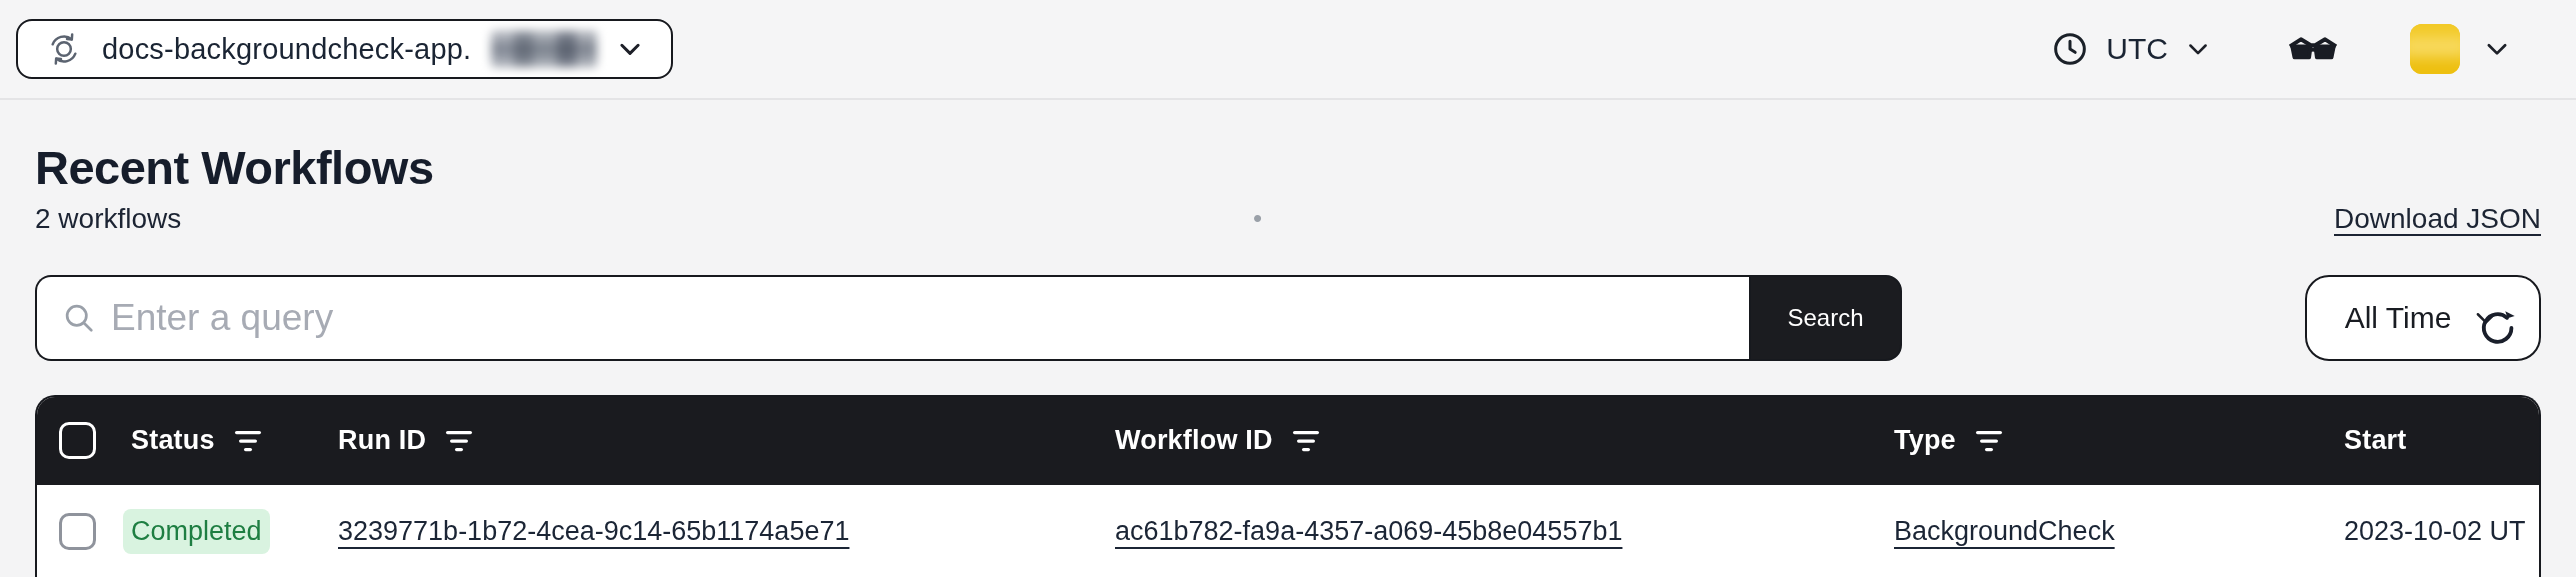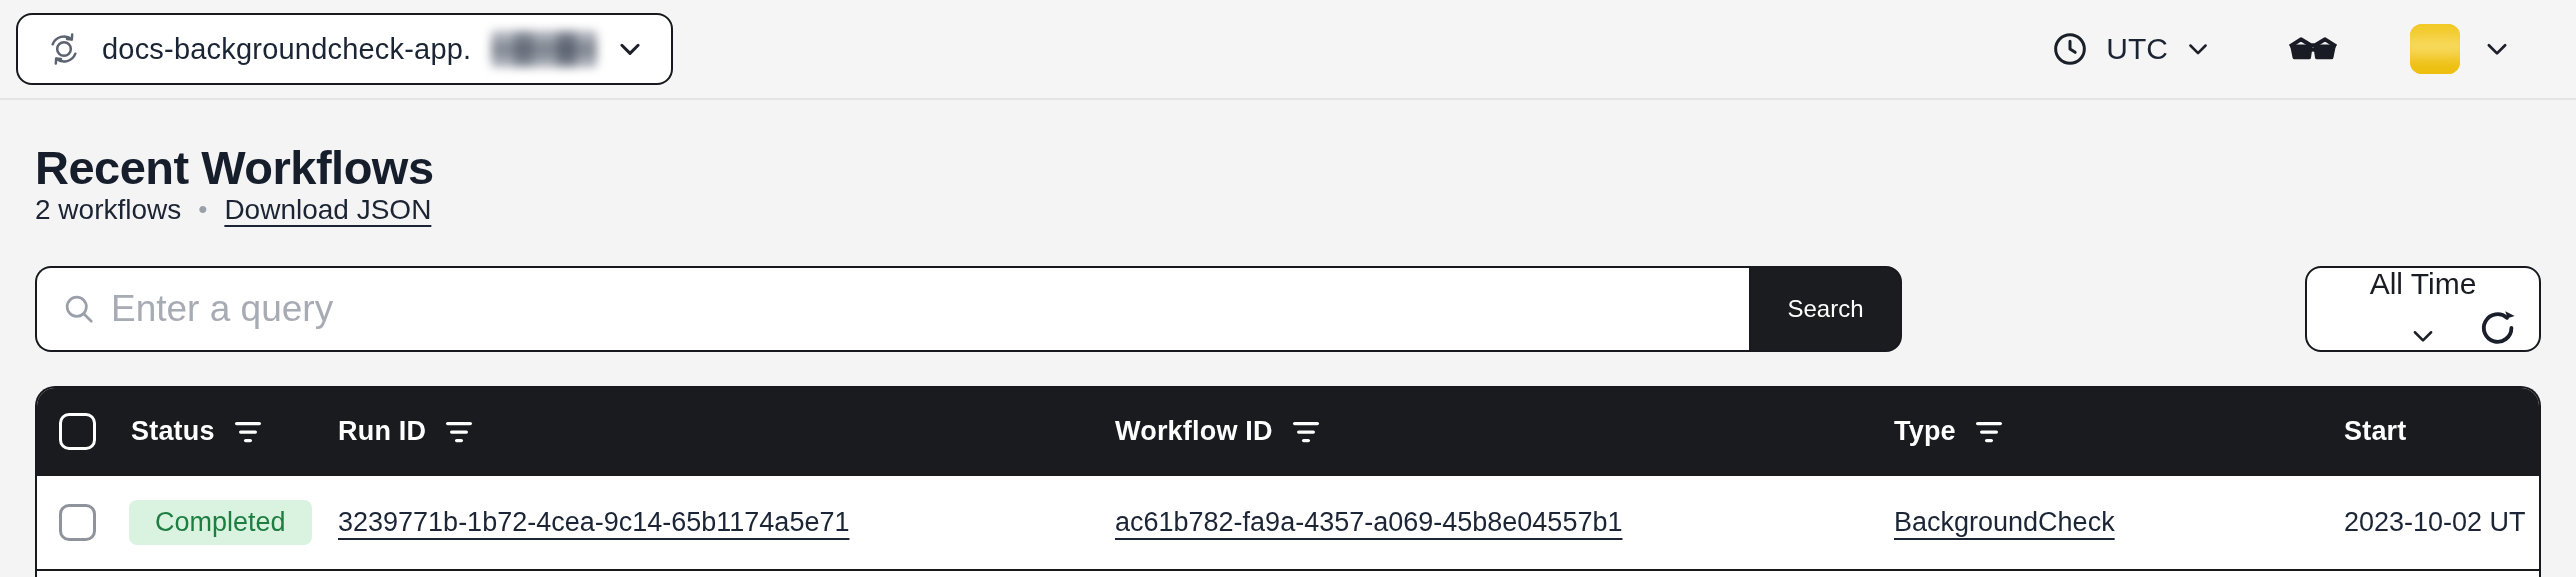--- a/index.html
+++ b/index.html
@@ -14,21 +14,21 @@
   
   .topbar {
     height: 100px;
     display: flex; align-items: center; justify-content: space-between;
     padding: 0 64px 0 16px;
     background: #f5f5f6;
     border-bottom: 2px solid #e4e4e6;
   }
   .ns-btn {
     display: flex; align-items: center; gap: 18px;
-    height: 72px; padding: 0 26px;
+    height: 60px; padding: 0 26px;
     background: #ffffff;
     border: 2px solid #17191e; border-radius: 16px;
     cursor: pointer;
   }
   .ns-btn .ns-label { font-size: 29px; font-weight: 500; color: #1a2433; letter-spacing: 0.2px; }
   .redacted {
     width: 106px; height: 36px; border-radius: 4px; margin-left: 2px;
     background:
       linear-gradient(90deg, #cdd0d6 0 22%, #9ba1ab 22% 40%, #c4c8ce 40% 62%, #8e94a0 62% 80%, #c9ccd2 80%),
       linear-gradient(180deg, #d6d8dc 0 30%, #a7acb5 30% 70%, #cfd2d7 70%);
@@ -52,21 +52,21 @@
   }
   .chev { color: #1d2028; }
 
   
   .content { padding: 0 35px; position: relative; }
   .page-title {
     margin-top: 42px;
     font-size: 47px; font-weight: 600; letter-spacing: -0.5px;
     color: #161d2b; line-height: 1.1;
   }
-  .meta-row { margin-top: 0; display: flex; align-items: center; gap: 17px; font-size: 28px; color: #1c2433; }
+  .meta-row { margin-top: 9px; display: flex; align-items: center; gap: 17px; font-size: 28px; color: #1c2433; justify-content: space-between; }
   .meta-dot { color: #9aa0a8; font-size: 26px; }
   .download-link { color: #1c2433; text-decoration: underline; text-decoration-thickness: 2px; text-underline-offset: 6px; cursor: pointer; }
   .refresh-btn {
     position: absolute; top: 160px; right: 52px;
     background: none; border: none; cursor: pointer; color: #1a1f2b;
     width: 52px; height: 52px; display: flex; align-items: center; justify-content: center;
   }
 
   
   .search-row { margin-top: 40px; display: flex; align-items: stretch; justify-content: space-between; }
@@ -87,24 +87,24 @@
   .search-btn {
     width: 153px; height: 86px;
     background: #1b1c20; color: #ffffff;
     border: 2px solid #17191e; border-radius: 0 16px 16px 0;
     font-family: "Liberation Sans", sans-serif;
     font-size: 24px; cursor: pointer;
   }
   .time-filter-btn {
     width: 236px; height: 86px;
     background: #ffffff; color: #191c22;
-    border: 2px solid #17191e; border-radius: 16px;
+    border: 2px solid #17191e; border-radius: 24px;
     display: flex; align-items: center; justify-content: center; gap: 20px;
     font-family: "Liberation Sans", sans-serif;
-    font-size: 30px; cursor: pointer; flex-direction: column;
+    font-size: 30px; cursor: pointer;
   }
 
   
   .wf-table {
     margin-top: 34px;
     border: 2px solid #17191e;
     border-bottom: none;
     border-radius: 20px 20px 0 0;
     overflow: hidden;
     background: #ffffff;
@@ -119,21 +119,21 @@
     width: 37px; height: 37px; border-radius: 10px; cursor: pointer;
     margin-left: 22px; flex: none;
   }
   .checkbox-dark { border: 3px solid #ffffff; background: transparent; }
   .checkbox-light { border: 3px solid #8f939c; background: #ffffff; }
   .tbody-row { background: #ffffff; height: 95px; border-bottom: 2px solid #17191e; font-size: 27px; }
   .td { display: flex; align-items: center; min-width: 0; }
   .status-badge {
     background: #d9f3e0; color: #1e7e42;
     font-size: 27px; font-weight: 500;
-    padding: 7px 26px; border-radius: 8px; margin-left: 6px;
+    padding: 7px 8px; border-radius: 8px; 
     white-space: nowrap;
   }
   .cell-link {
     color: #1b2535; text-decoration: underline;
     text-decoration-thickness: 2px; text-underline-offset: 7px;
     white-space: nowrap; cursor: pointer;
   }
   .td-start { overflow: hidden; white-space: nowrap; }
 </style>
 </head>

